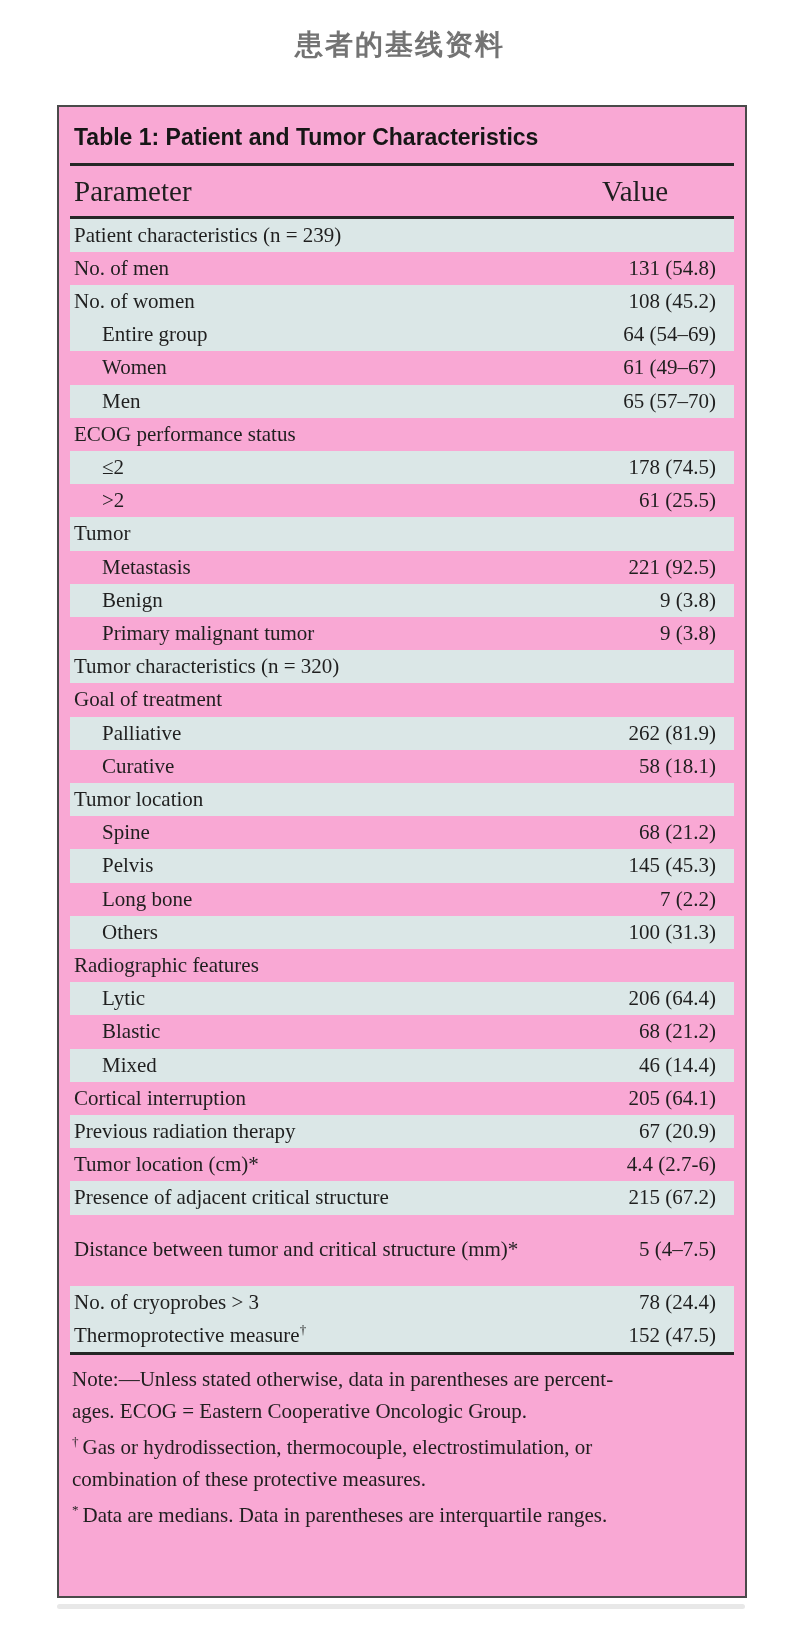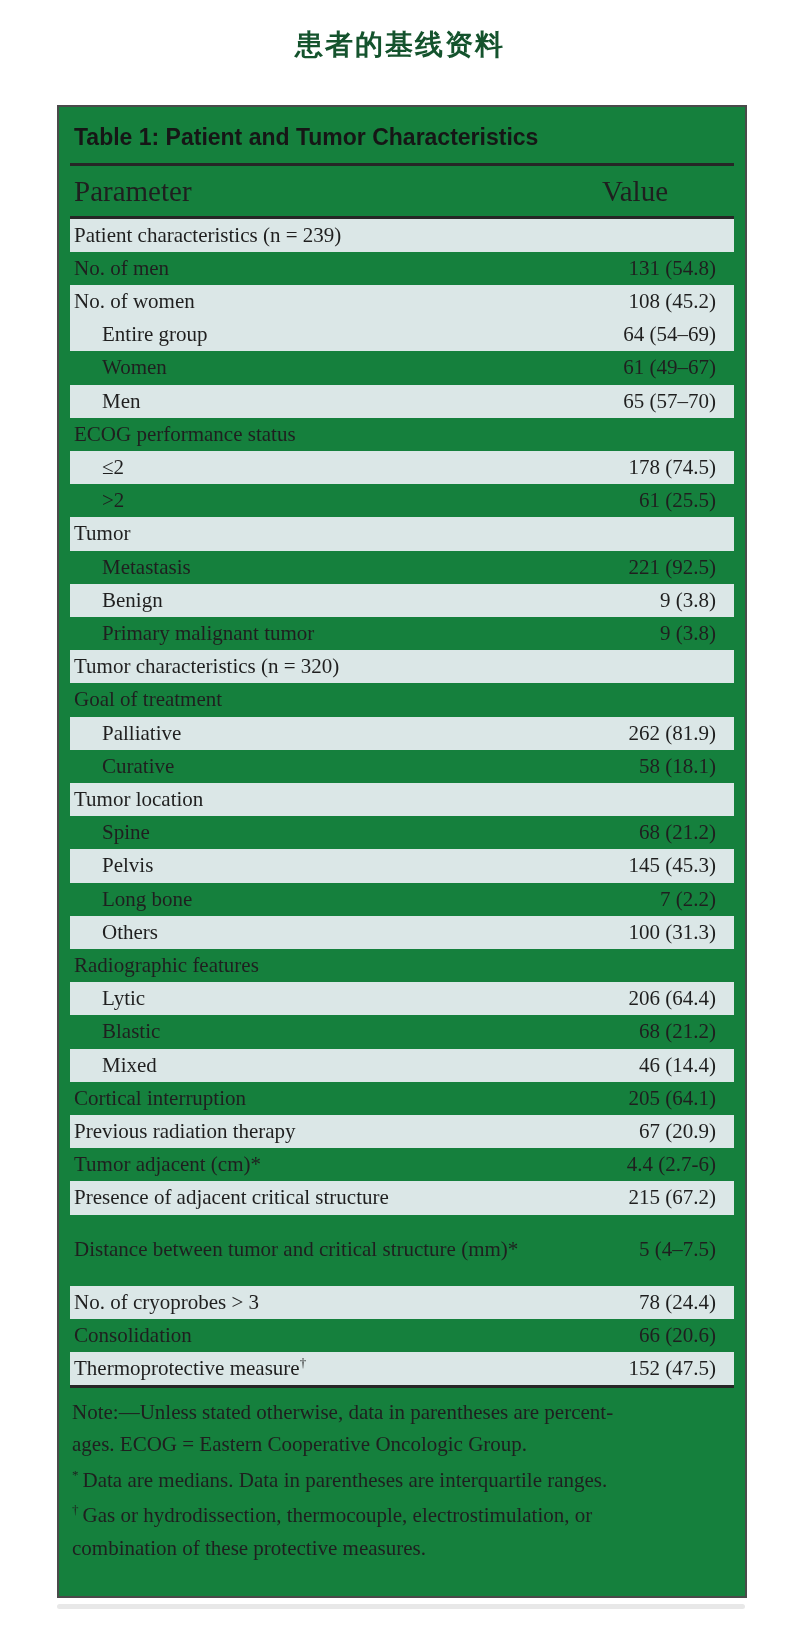--- a/index.html
+++ b/index.html
@@ -12,28 +12,28 @@
     overflow: hidden;
   }
   .cn-title {
     position: absolute;
     top: 26px; left: 0; width: 100%;
     text-align: center;
     font-family: "Liberation Sans", sans-serif;
     font-weight: bold;
     font-size: 28px;
     letter-spacing: 2px;
-    color: #14532d;
+    color: #737373;
   }
   .table-box {
     position: absolute;
     left: 57px; top: 105px;
     width: 690px; height: 1493px;
     border: 2px solid #4a4a4a;
-    background: #15803d;
+    background: #f9a8d4;
     padding: 0 11px;
   }
   .table-title {
     font-family: "Liberation Sans", sans-serif;
     font-weight: bold;
     font-size: 23px;
     color: #161616;
     padding: 17px 4px 0 4px;
     height: 56px;
   }
@@ -199,54 +199,50 @@
       </div>
       <div class="row">
         <span class="cell-label">Cortical interruption</span>
         <span class="cell-value">205 (64.1)</span>
       </div>
       <div class="row shaded">
         <span class="cell-label">Previous radiation therapy</span>
         <span class="cell-value">67 (20.9)</span>
       </div>
       <div class="row">
-        <span class="cell-label">Tumor adjacent (cm)*</span>
+        <span class="cell-label">Tumor location (cm)*</span>
         <span class="cell-value">4.4 (2.7-6)</span>
       </div>
       <div class="row shaded">
         <span class="cell-label">Presence of adjacent critical structure</span>
         <span class="cell-value">215 (67.2)</span>
       </div>
       <div class="row twoline">
         <span class="cell-label">Distance between tumor and critical structure (mm)*</span>
         <span class="cell-value">5 (4–7.5)</span>
       </div>
       <div class="row shaded">
         <span class="cell-label">No. of cryoprobes &gt; 3</span>
         <span class="cell-value">78 (24.4)</span>
-      </div>
-      <div class="row">
-        <span class="cell-label">Consolidation</span>
-        <span class="cell-value">66 (20.6)</span>
       </div>
       <div class="row shaded">
         <span class="cell-label">Thermoprotective measure<sup>†</sup></span>
         <span class="cell-value">152 (47.5)</span>
       </div>
     </div>
 
   <div class="rule-mid"></div>
   <div class="notes">
     <div class="note">
       <span class="note-text">Note:—Unless stated otherwise, data in parentheses are percent-
 ages. ECOG = Eastern Cooperative Oncologic Group.</span>
     </div>
     <div class="note">
-      <sup>*</sup><span class="note-text">Data are medians. Data in parentheses are interquartile ranges.</span>
-    </div>
-    <div class="note">
       <sup>†</sup><span class="note-text">Gas or hydrodissection, thermocouple, electrostimulation, or
 combination of these protective measures.</span>
     </div>
+    <div class="note">
+      <sup>*</sup><span class="note-text">Data are medians. Data in parentheses are interquartile ranges.</span>
+    </div>
   </div>
 </div>
 
 <div class="bottom-shadow"></div>
 
 </body></html>

